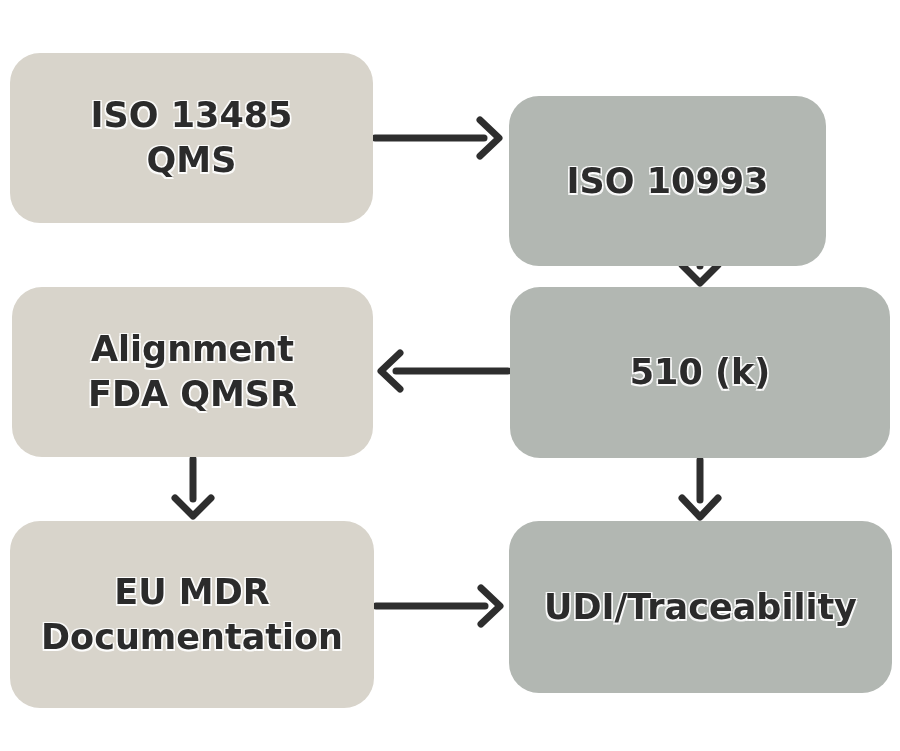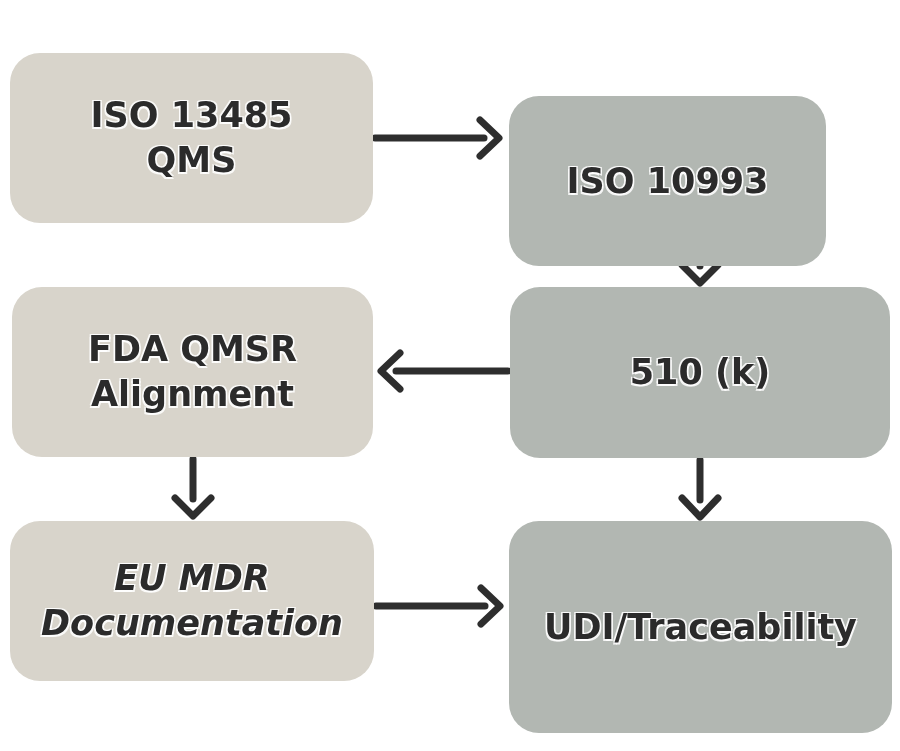--- a/index.html
+++ b/index.html
@@ -86,30 +86,30 @@
   <div class="node beige" style="left:10px; top:53px; width:363px; height:170px;">
     <span class="line">ISO 13485</span>
     <span class="line">QMS</span>
   </div>
 
   <div class="node gray" style="left:509px; top:52px; width:317px; height:170px;margin-top:44px;">
     <span class="line">ISO 10993</span>
   </div>
 
   <div class="node beige" style="left:12px; top:287px; width:361px; height:170px;">
+    <span class="line">Alignment</span>
     <span class="line">FDA QMSR</span>
-    <span class="line">Alignment</span>
   </div>
 
   <div class="node gray" style="left:510px; top:287px; width:380px; height:171px;gap:44px;">
     <span class="line">510 (k)</span>
   </div>
 
-  <div class="node beige" style="left:10px; top:521px; width:364px; height:160px;font-style:italic;">
+  <div class="node beige" style="left:10px; top:521px; width:364px; height:187px;">
     <span class="line">EU MDR</span>
     <span class="line">Documentation</span>
   </div>
 
-  <div class="node gray" style="left:509px; top:521px; width:383px; height:212px;">
+  <div class="node gray" style="left:509px; top:521px; width:383px; height:172px;">
     <span class="line">UDI/Traceability</span>
   </div>
 
 </div>
 
 </body></html>

